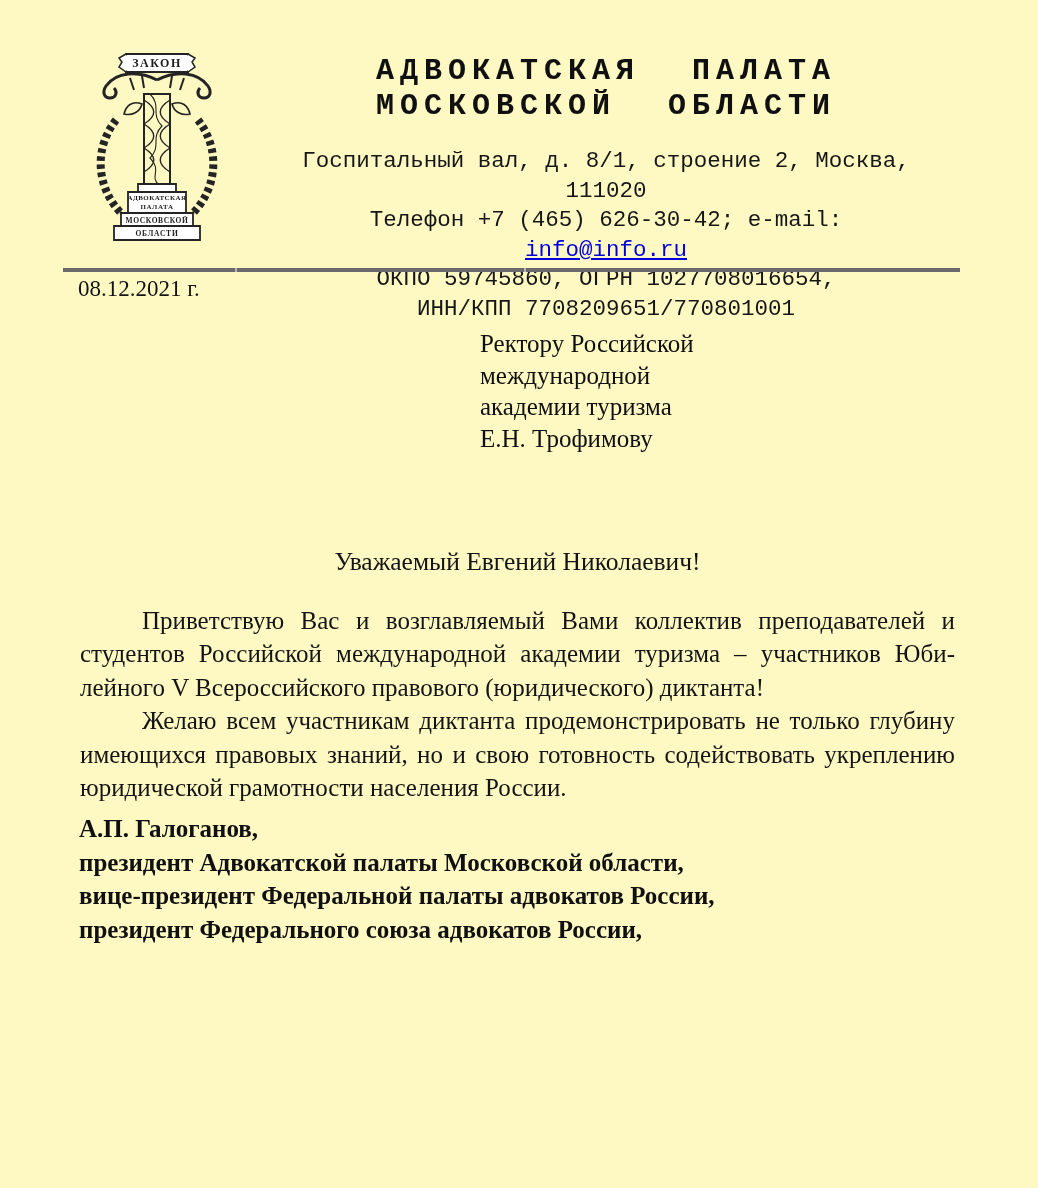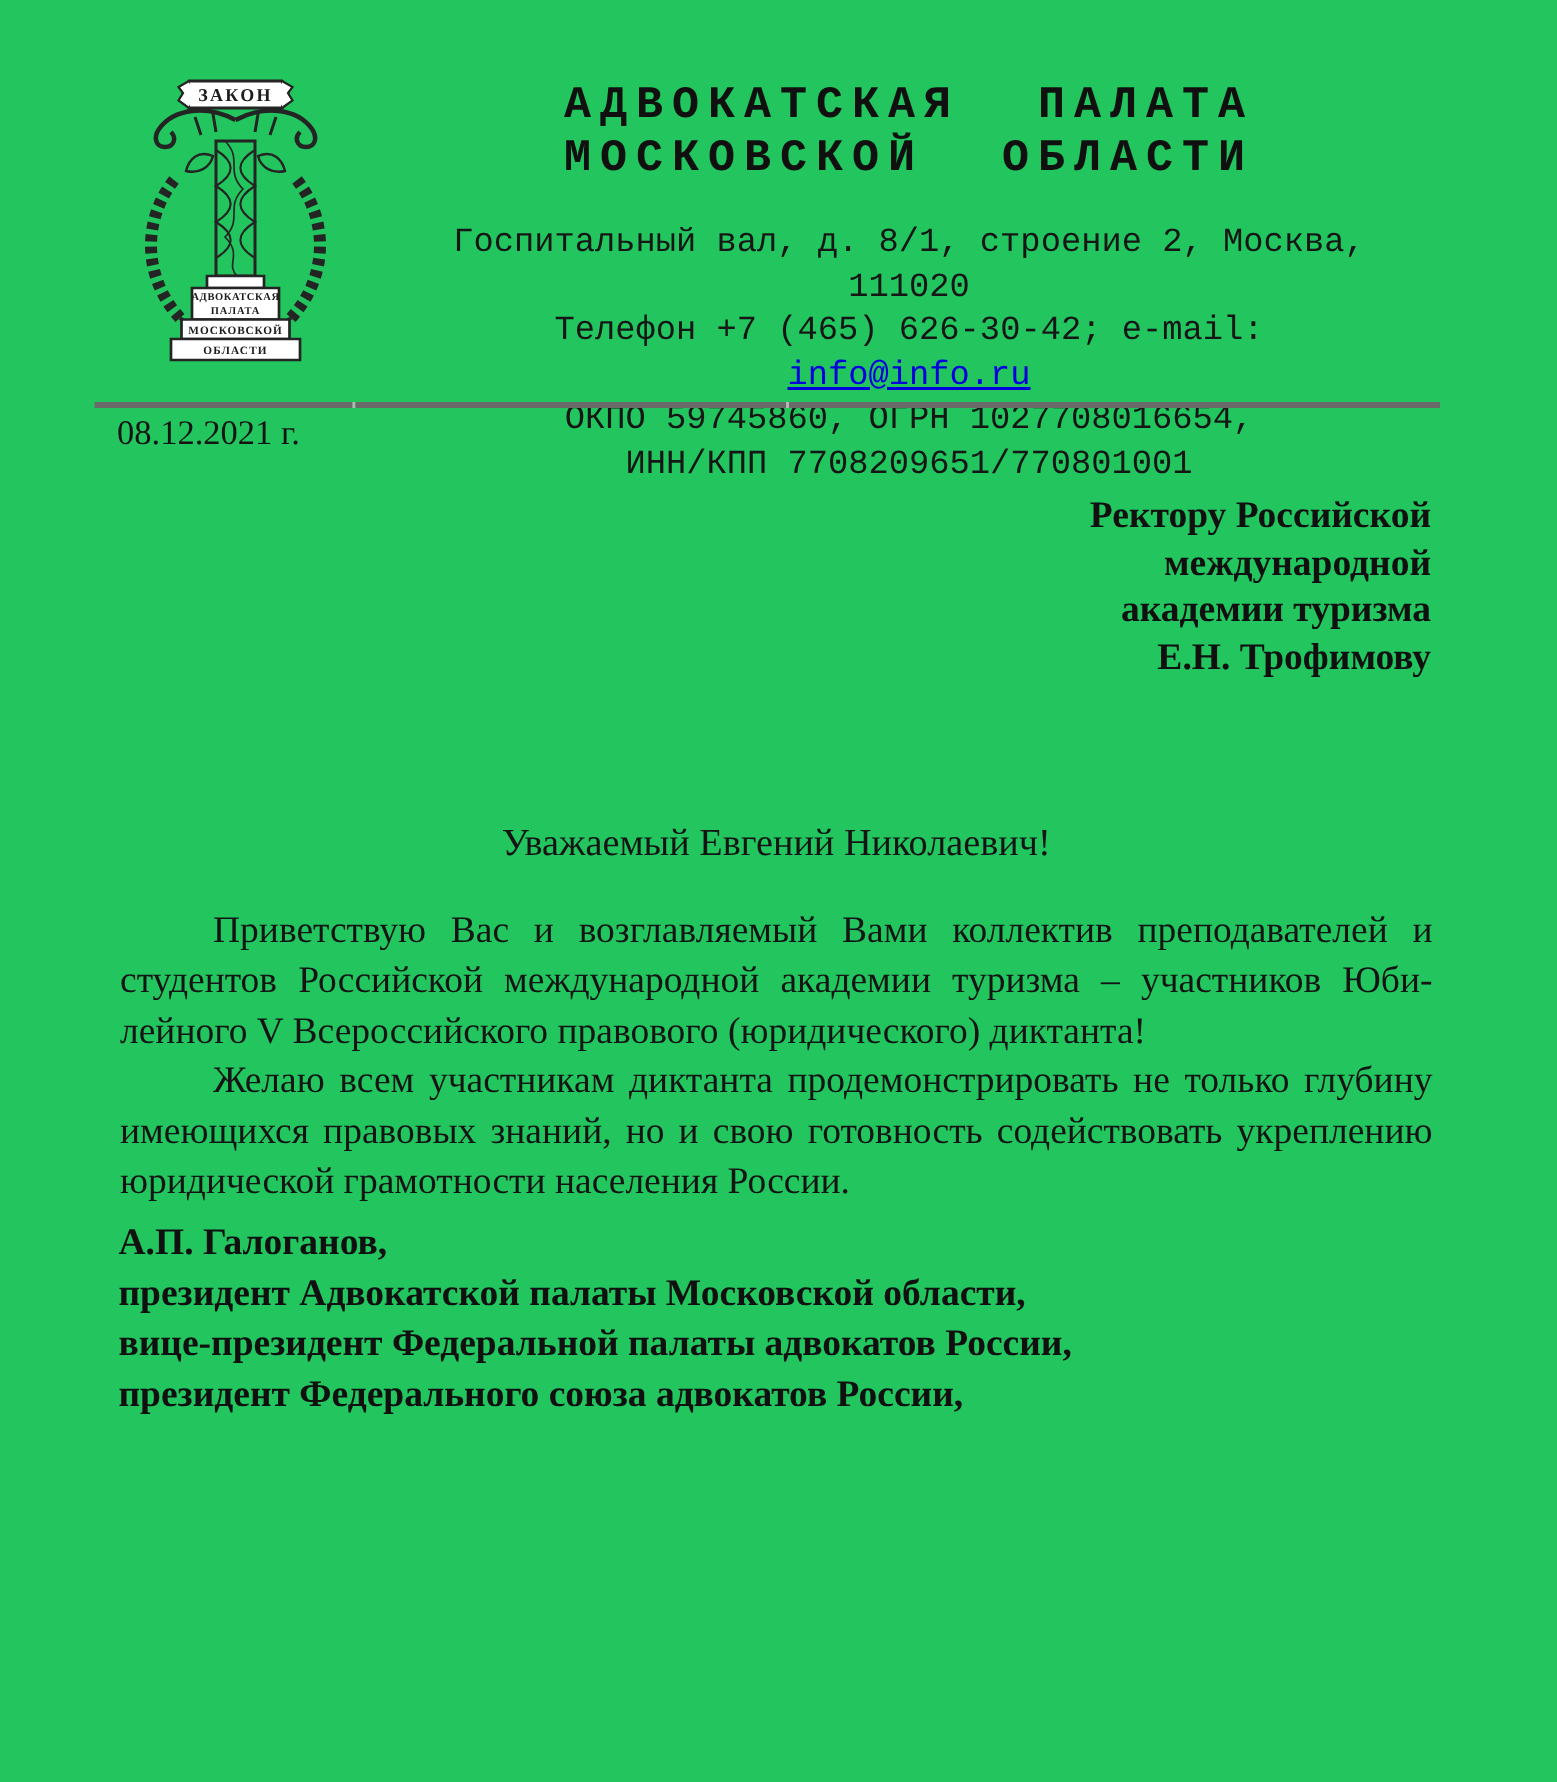--- a/index.html
+++ b/index.html
@@ -1,21 +1,21 @@
 <!DOCTYPE html>
 <html lang="ru"><head>
 <meta charset="utf-8">
 <style>
   html,body{margin:0;padding:0;}
   body{
     width:1038px;height:1188px;background:#ffffff;position:relative;overflow:hidden;
     font-family:"Liberation Serif","DejaVu Serif",serif;color:#151515;
     -webkit-font-smoothing:antialiased;
   }
-  .page{position:absolute;inset:0;background:#22c55e;}
+  .page{position:absolute;inset:0;background:#fef9c3;}
 
   
   .emblem{position:absolute;left:86px;top:50px;width:142px;height:194px;}
   .emblem svg{width:100%;height:100%;display:block;}
 
   .head-right{position:absolute;left:300px;top:54px;width:612px;text-align:center;font-family:Liberation Mono, monospace;}
   .org-name{
     font-weight:bold;font-size:30px;line-height:35px;
     letter-spacing:6px;word-spacing:28px;white-space:nowrap;color:#101010;
   }
@@ -27,22 +27,22 @@
   .divider span{height:4px;background:#6a6a6a;display:block;}
   .divider .s1{width:172px;}
   .divider .g{width:2px;background:#b5b5b5;}
   .divider .s2{width:287px;}
   .divider .s3{flex:1;}
 
   .letter-date{position:absolute;left:78px;top:276px;font-size:23px;color:#141414;}
 
   
   .recipient{
-    position:absolute;left:480px;top:328px;width:474px;text-align:right;
-    font-weight:bold;font-size:25px;line-height:31.5px;color:#101010;
+    position:absolute;left:480px;top:328px;width:474px;
+    font-weight:normal;font-size:25px;line-height:31.5px;color:#101010;
   }
 
   
   .salutation{
     position:absolute;left:80px;right:83px;top:547px;text-align:center;
     font-size:25.5px;color:#141414;
   }
   .body-text{
     position:absolute;left:80px;right:83px;top:604px;
     font-size:25px;line-height:33.4px;text-align:justify;color:#141414;

